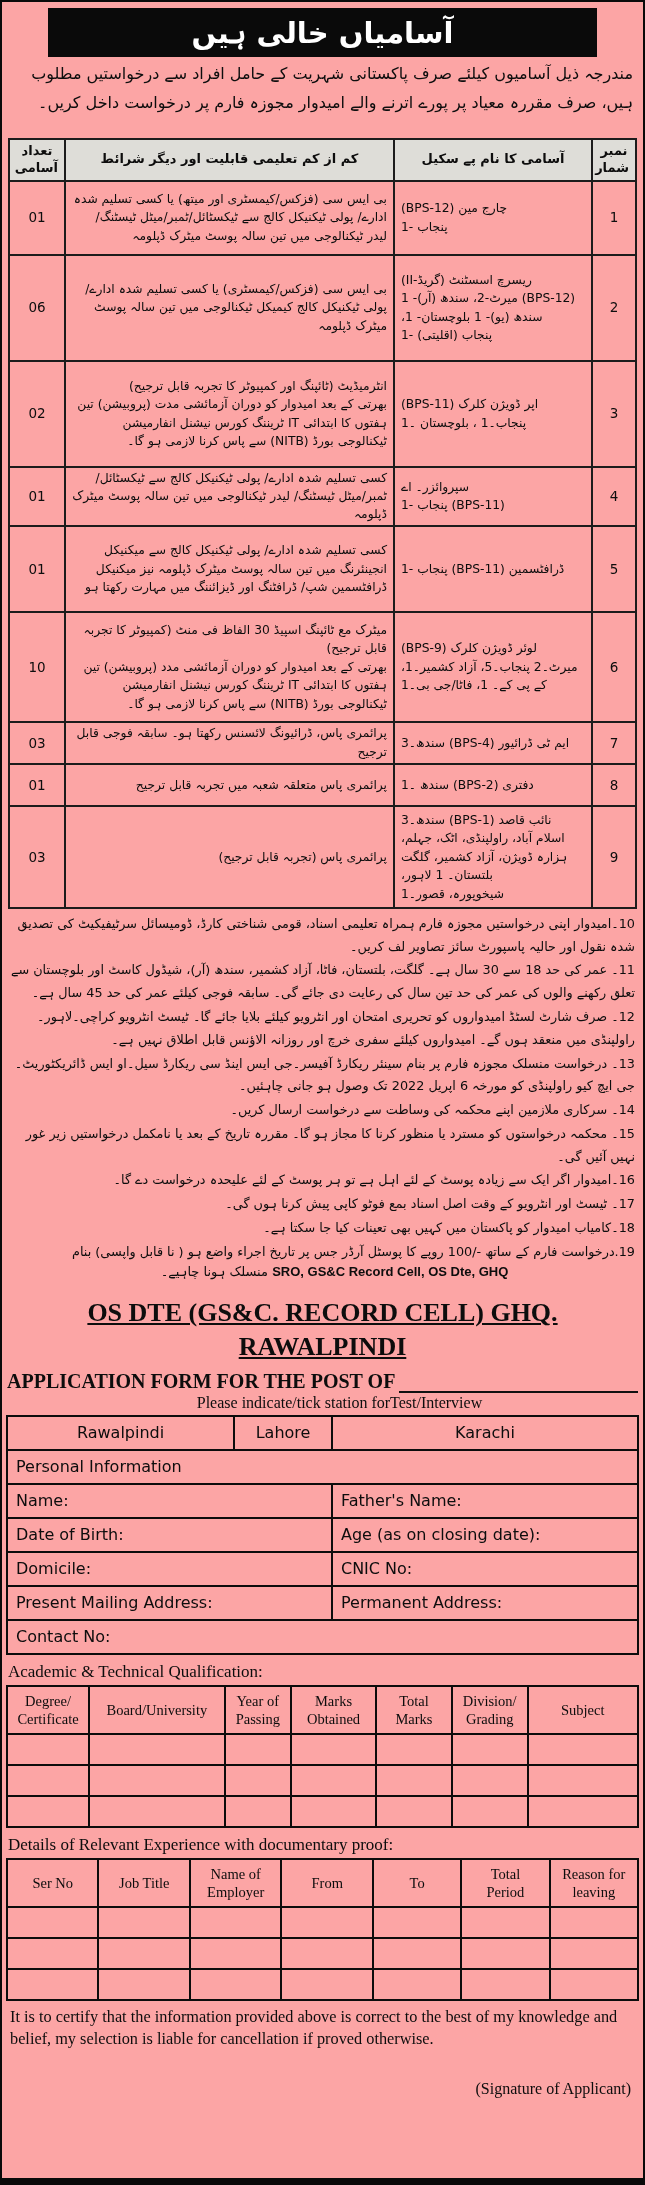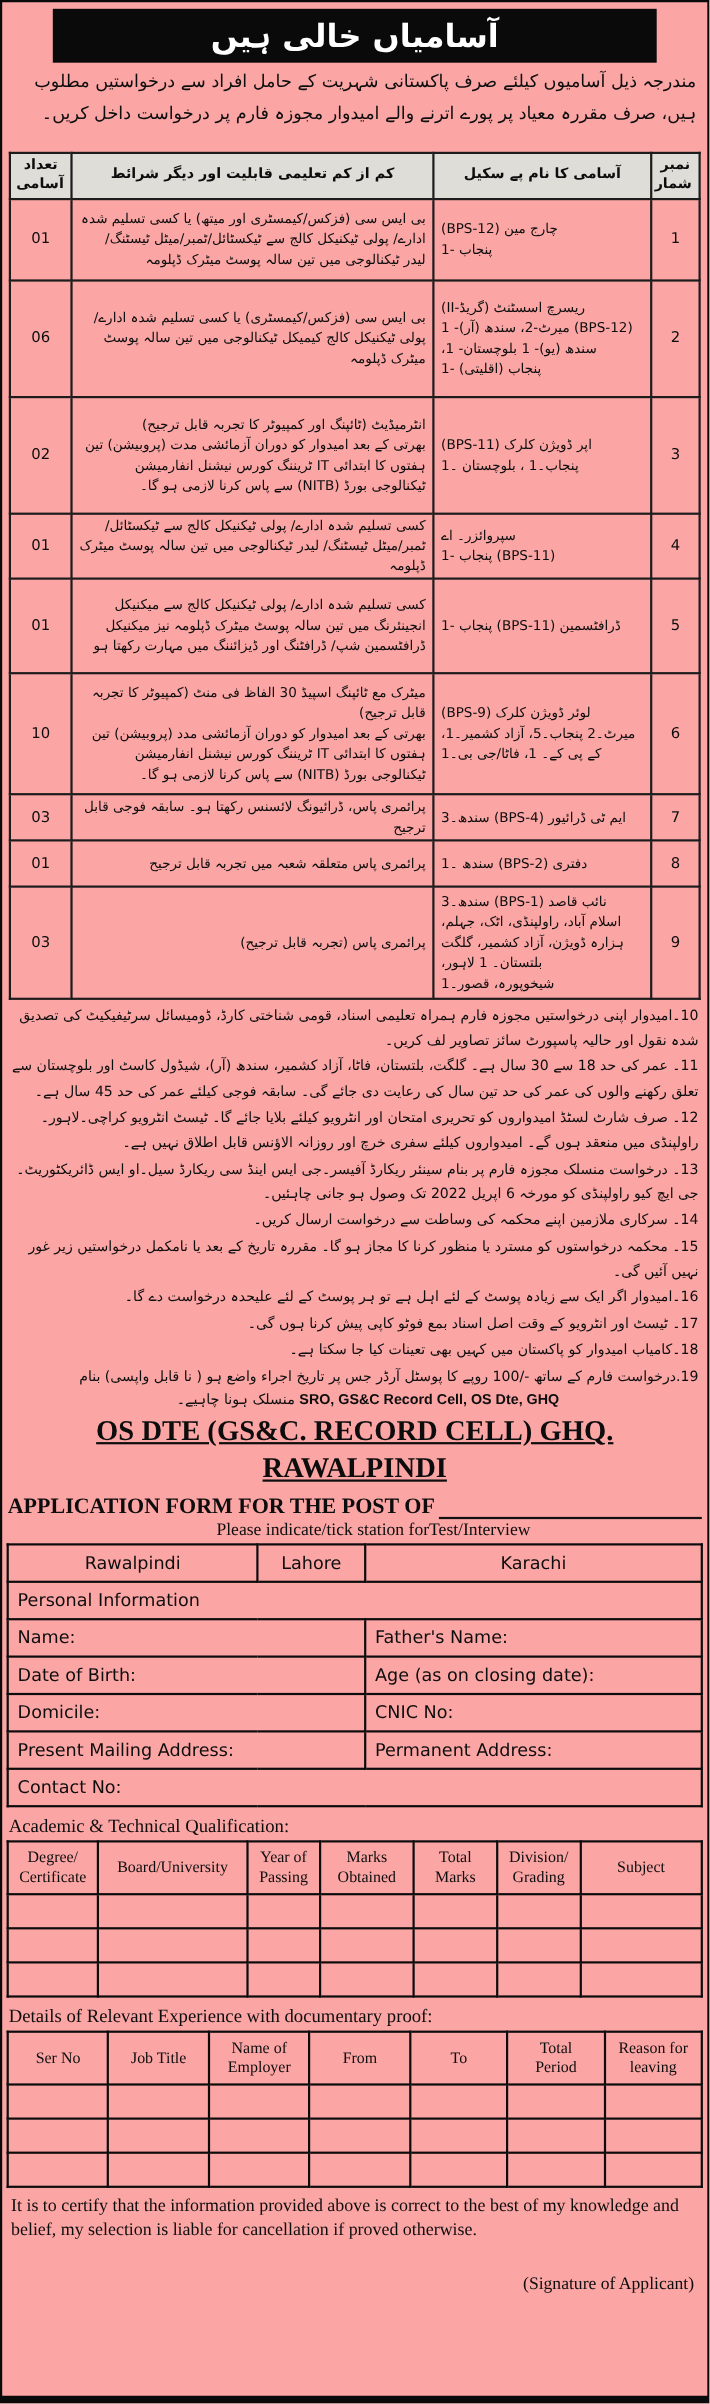--- a/index.html
+++ b/index.html
@@ -30,21 +30,21 @@
   tr.rh1 td{height:74px} tr.rh2 td{height:106px} tr.rh3 td{height:106px}
   tr.rh4 td{height:54px}  tr.rh5 td{height:86px}  tr.rh6 td{height:110px}
   tr.rh7 td{height:42px}  tr.rh8 td{height:42px}  tr.rh9 td{height:102px}
 
   .instructions { margin:4px 8px 0 8px; font-size:12.8px; line-height:1.78; }
   .instructions p { margin:0 0 1px 0; }
   .attach-line { direction:rtl; text-align:center; margin:1px 0 4px 0; font-size:13px;padding-left:24px; }
   .latin-b { font-family:"Liberation Sans", sans-serif; font-weight:bold; direction:ltr; unicode-bidi:embed; }
 
   .serif { font-family:"Liberation Serif", serif; }
-  .office { text-align:center; font-weight:bold; font-size:26px; line-height:1.3; margin-top:4px; }
+  .office { text-align:center; font-weight:bold; font-size:26px; line-height:1.3; margin-top:17px; }
   .office div { text-decoration:underline; }
   .appform-row { display:flex; align-items:flex-end; margin:5px 5px 1px 5px; font-weight:bold; font-size:20px; }
   .blank-line { flex:1; border-bottom:2px solid #111; height:1.1em; margin-left:4px; }
   .station-note { text-align:center; font-size:16px; margin:1px 12px 3px 0;padding-left:46px; }
 
   .form { width:633px; margin:0 auto; font-size:16px; table-layout:fixed; }
   .form td { border:2px solid #0c0c0c; padding:3px 8px; height:26px; vertical-align:middle; }
   .form td.center { text-align:center; }
 
   .section-heading { font-size:17px; margin:7px 6px 3px 6px; }

